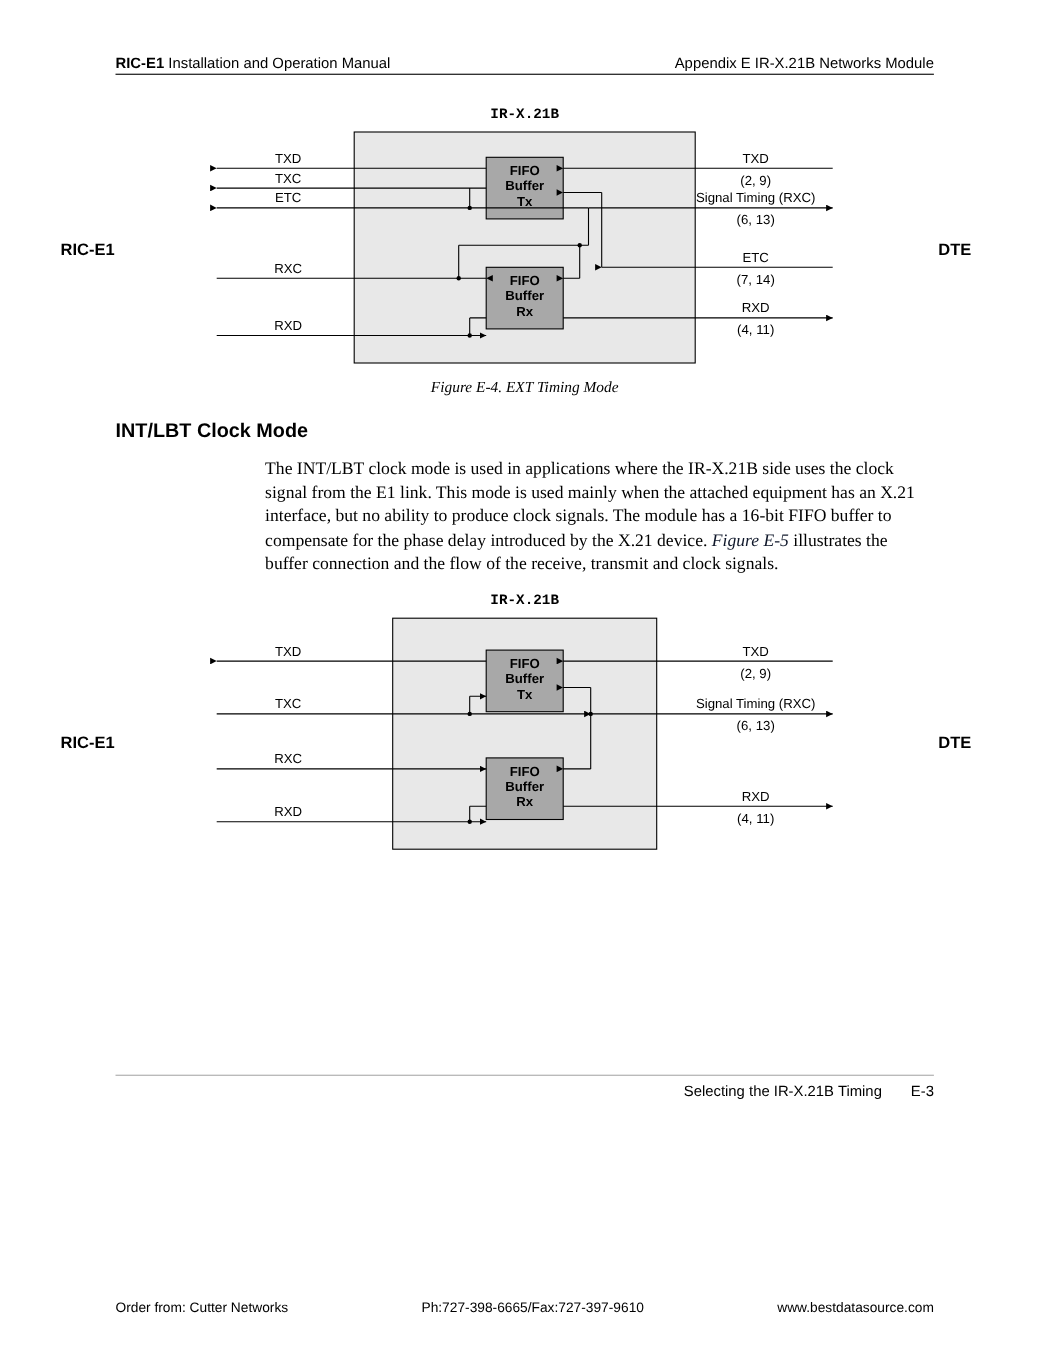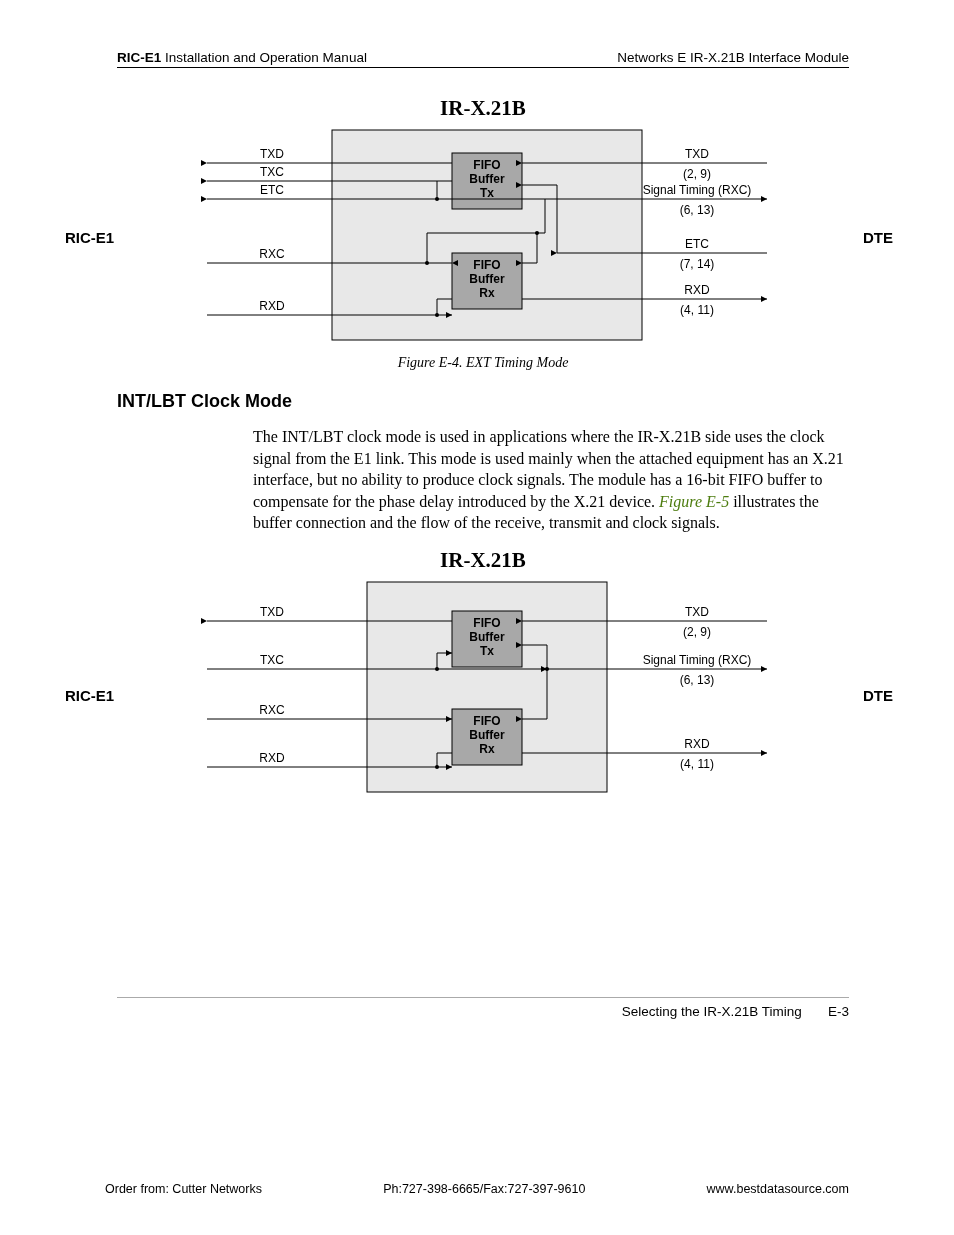--- a/index.html
+++ b/index.html
@@ -8,38 +8,37 @@
     font-family: "Times New Roman", Times, serif;
     background: #fff;
     color: #000;
     width: 954px;
   }
   .page {
     padding: 50px 105px 40px 105px;
     box-sizing: border-box;
     min-height: 1160px;
     position: relative;
-    margin-left: 12px;
   }
   .top-header {
     display: flex;
     justify-content: space-between;
     font-family: "Segoe UI", Arial, sans-serif;
     font-size: 13.5px;
     border-bottom: 1px solid #000;
     padding-bottom: 2px;
     margin-bottom: 28px;
   }
   .top-header .left { }
   .top-header .left .bold { font-weight: 700; }
   .top-header .right { }
   .figure-title {
-    font-family: Liberation Serif, serif;
+    font-family: Liberation Mono, monospace;
     font-weight: 700;
-    font-size: 21px;
+    font-size: 13px;
     text-align: center;
     margin: 0 0 4px 0;
   }
   .diagram-wrap {
     position: relative;
     height: 220px;
     width: 740px;
     margin: 0 auto 0 auto;
   }
   .side-label {
@@ -60,21 +59,21 @@
     font-weight: 700;
     font-size: 18px;
     margin: 10px 0 14px 0;
   }
   .body-text {
     font-family: "Segoe UI", "Times New Roman", serif;
     font-size: 16px;
     line-height: 1.35;
     margin: 0 0 14px 136px;
   }
-  .body-text .ref { color: #4d7c0f; font-style: italic; }
+  .body-text .ref { color: #0f172a; font-style: italic; }
   .svg-diagram { position:absolute; left:0; top:0; }
   .svg-diagram text { font-family: Arial, sans-serif; font-size: 12px; }
   .svg-diagram .lbl { font-size: 12px; }
   .svg-diagram .fifo-text { font-family: Arial, sans-serif; font-size: 12px; font-weight:700; text-anchor: middle; }
 
   .bottom-footer {
     font-family: "Segoe UI", Arial, sans-serif;
     font-size: 13.5px;
     border-top: 1px solid #aaa;
     padding-top: 6px;
@@ -94,21 +93,21 @@
 </style>
 </head>
 <body>
 
 <div class="page">
 
   <div class="top-header">
     <div class="left">
       <span class="bold">RIC-E1</span><span> Installation and Operation Manual</span>
     </div>
-    <div class="right">Networks E  IR-X.21B Interface Module</div>
+    <div class="right">Appendix E  IR-X.21B Networks Module</div>
   </div>
 
   <div class="figure-title">IR-X.21B</div>
 
   <div class="diagram-wrap">
     <span class="side-label" style="left:-52px; top:104px;">RIC-E1</span>
     <span class="side-label" style="right:-36px; top:104px;">DTE</span>
     <svg class="svg-diagram" width="740" height="220">
       <defs>
         <marker id="arrR" markerWidth="8" markerHeight="8" refX="6" refY="3" orient="auto">

